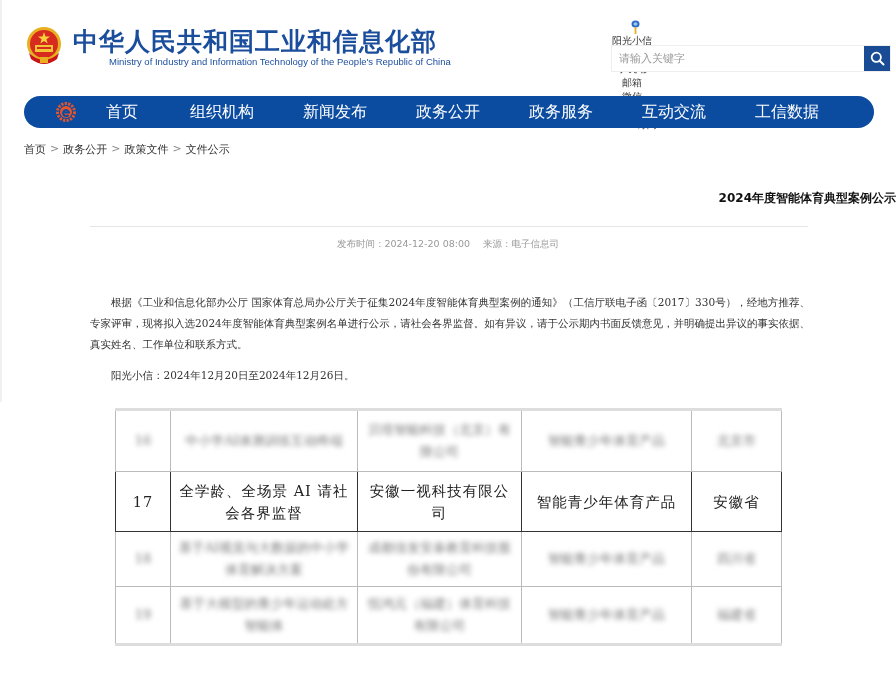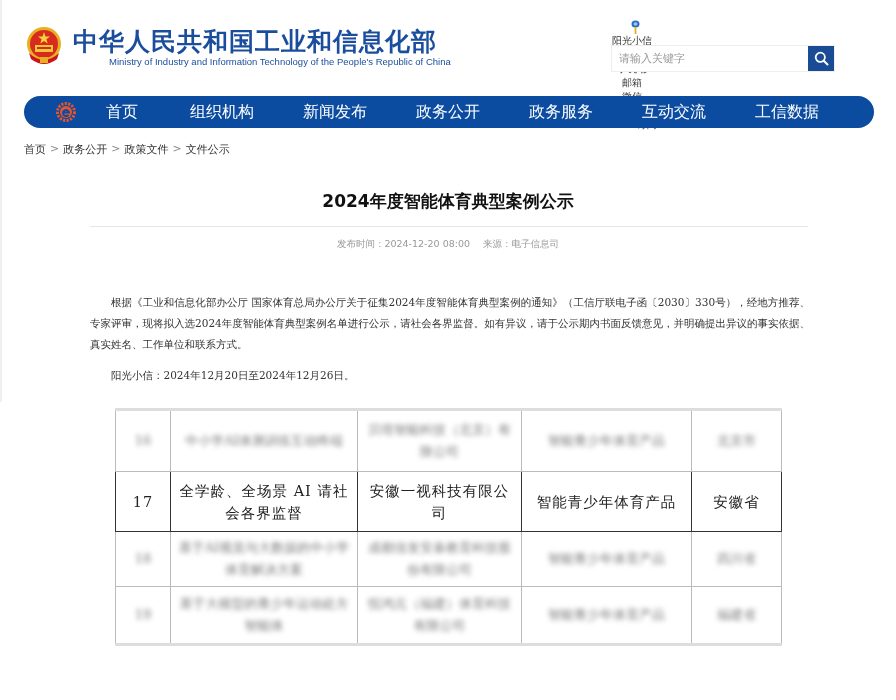--- a/index.html
+++ b/index.html
@@ -11,37 +11,37 @@
   
   .emblem { position: absolute; left: 24px; top: 25px; width: 40px; height: 42px; }
   .site-title-cn { position: absolute; left: 73px; top: 25px; font-size: 25px; font-weight: bold; color: #1a4d9c; letter-spacing: 1px; white-space: nowrap; text-align: center; }
   .site-title-en { position: absolute; left: 74px; top: 56px; font-size: 9.5px; color: #1a4d9c; white-space: nowrap; font-family: "Liberation Sans", sans-serif; margin-left: 35px; }
 
   .toplinks { position: absolute; left: 612px; top: 20px; display: flex; align-items: center; font-size: 10px; color: #333; white-space: nowrap; flex-direction: column; }
   .toplinks .tl { margin-right: 10px; cursor: pointer; }
   .toplinks .tl:last-child { margin-right: 0; }
   .sun-icon { width: 9px; height: 14px; margin-right: 4px; position: relative; }
 
-  .search { position: absolute; left: 611px; top: 45px; width: 224px; height: 27px; border: 1px solid #eee; background: #fff; display: flex; }
+  .search { position: absolute; left: 611px; top: 45px; width: 280px; height: 27px; border: 1px solid #eee; background: #fff; display: flex; }
   .search input { flex: 1; border: none; outline: none; padding-left: 7px; font-size: 11px; color: #999; background: transparent; font-family: "DejaVu Sans", sans-serif; }
   .search input::placeholder { color: #999; }
   .search-btn { width: 26px; height: 25px; background: #1a4c95; display: flex; align-items: center; justify-content: center; cursor: pointer; }
 
   
   .nav { position: absolute; left: 24px; top: 96px; width: 850px; height: 32px; background: #0b4ca0; border-radius: 16px; display: flex; align-items: center; }
   .nav-logo { position: absolute; left: 32px; top: 6px; width: 20px; height: 20px; }
   .nav-item { position: absolute; top: 0; height: 32px; line-height: 32px; color: #fff; font-size: 16px; white-space: nowrap; cursor: pointer; }
 
   
   .breadcrumb { position: absolute; left: 24px; top: 142px; font-size: 11px; color: #333; white-space: nowrap; display: flex; }
   .breadcrumb .sep { color: #888; margin: 0 4px; }
   .breadcrumb .crumb { cursor: pointer; }
 
   
-  .article-title { position: absolute; left: 0; width: 896px; top: 190px; text-align: center; font-size: 17px; font-weight: bold; color: #111; }
+  .article-title { position: absolute; left: 0; width: 896px; top: 190px; text-align: right; font-size: 12px; font-weight: bold; color: #111; }
   .title-rule { position: absolute; left: 90px; top: 226px; width: 718px; height: 1px; background: #e6e6e6; }
   .meta { position: absolute; left: 0; width: 896px; top: 238px; text-align: center; font-size: 9.5px; color: #999; white-space: nowrap; }
   .meta span { margin: 7px 5px; }
 
   .body-text { position: absolute; left: 90px; top: 292px; width: 720px; font-family: "DejaVu Serif", "Liberation Serif", serif; font-size: 10.5px; line-height: 21px; color: #333; }
   .body-text p { text-indent: 2em; text-align: justify; }
   .notice-time { position: absolute; left: 90px; top: 369px; font-family: "DejaVu Serif", serif; font-size: 10.5px; color: #333; text-indent: 2em; white-space: nowrap; }
 
   
   .doc-table { position: absolute; left: 115px; top: 408px; border-collapse: collapse; font-family: "DejaVu Serif", "Liberation Serif", serif; color: #222; }
@@ -122,21 +122,21 @@
 </div>
 
 <h1 class="article-title">2024年度智能体育典型案例公示</h1>
 <div class="title-rule"></div>
 <div class="meta">
   <span>发布时间：2024-12-20 08:00</span>
   <span>来源：电子信息司</span>
 </div>
 
 <div class="body-text">
-  <p>根据《工业和信息化部办公厅 国家体育总局办公厅关于征集2024年度智能体育典型案例的通知》（工信厅联电子函〔2030〕330号），经地方推荐、专家评审，现将拟入选2024年度智能体育典型案例名单进行公示，请社会各界监督。如有异议，请于公示期内书面反馈意见，并明确提出异议的事实依据、真实姓名、工作单位和联系方式。</p>
+  <p>根据《工业和信息化部办公厅 国家体育总局办公厅关于征集2024年度智能体育典型案例的通知》（工信厅联电子函〔2017〕330号），经地方推荐、专家评审，现将拟入选2024年度智能体育典型案例名单进行公示，请社会各界监督。如有异议，请于公示期内书面反馈意见，并明确提出异议的事实依据、真实姓名、工作单位和联系方式。</p>
 </div>
 <div class="notice-time">阳光小信：2024年12月20日至2024年12月26日。</div>
 
 <table class="doc-table">
   <tbody>
       <tr class="blur top-blur" style="height:62px">
     <td class="c1"><span>16</span></td>
     <td class="c2"><span>中小学AI体测训练互动终端</span></td>
     <td class="c3"><span>贝塔智能科技（北京）有限公司</span></td>
     <td class="c4"><span>智能青少年体育产品</span></td>

